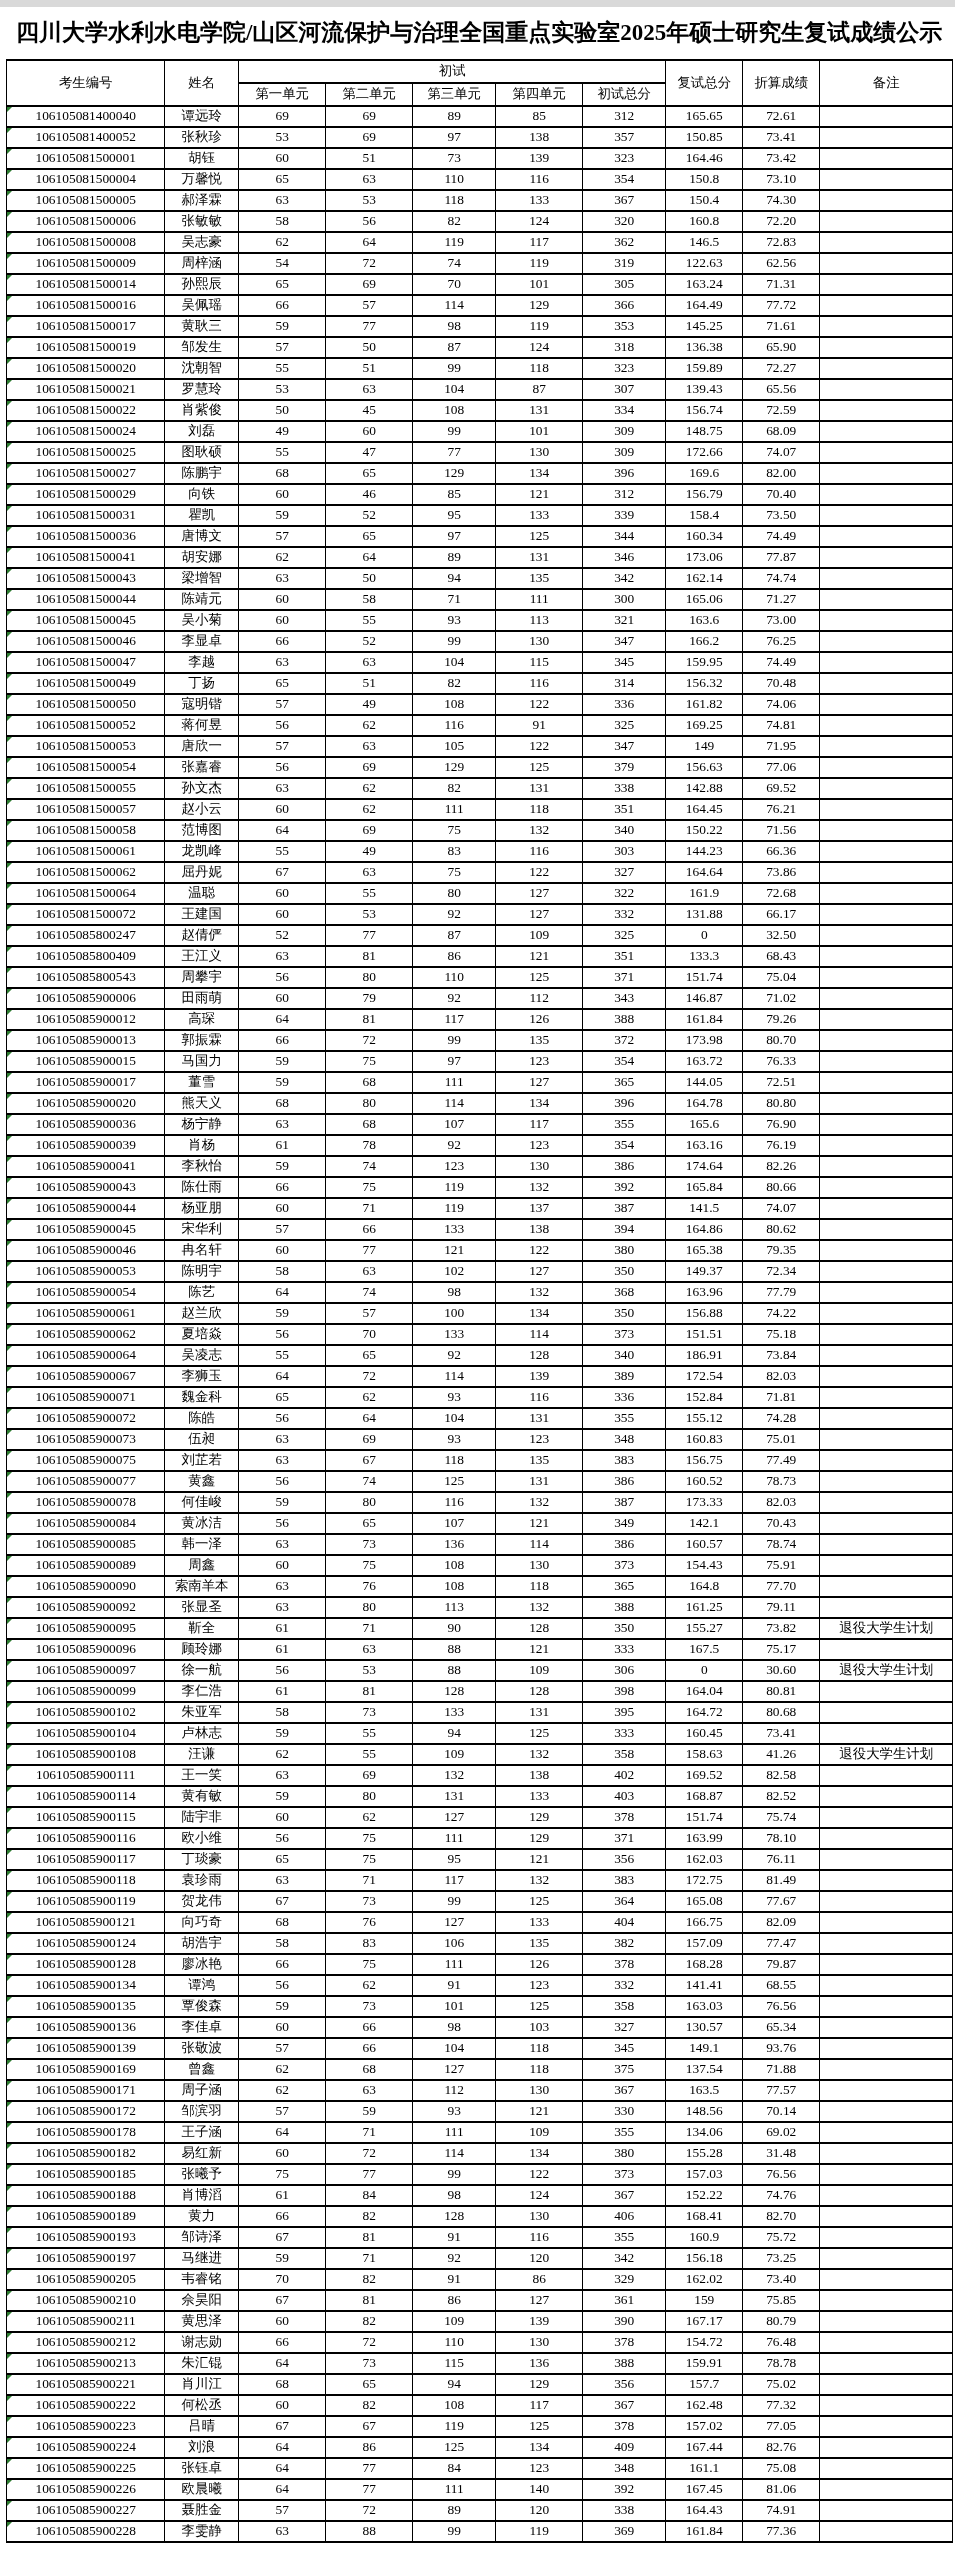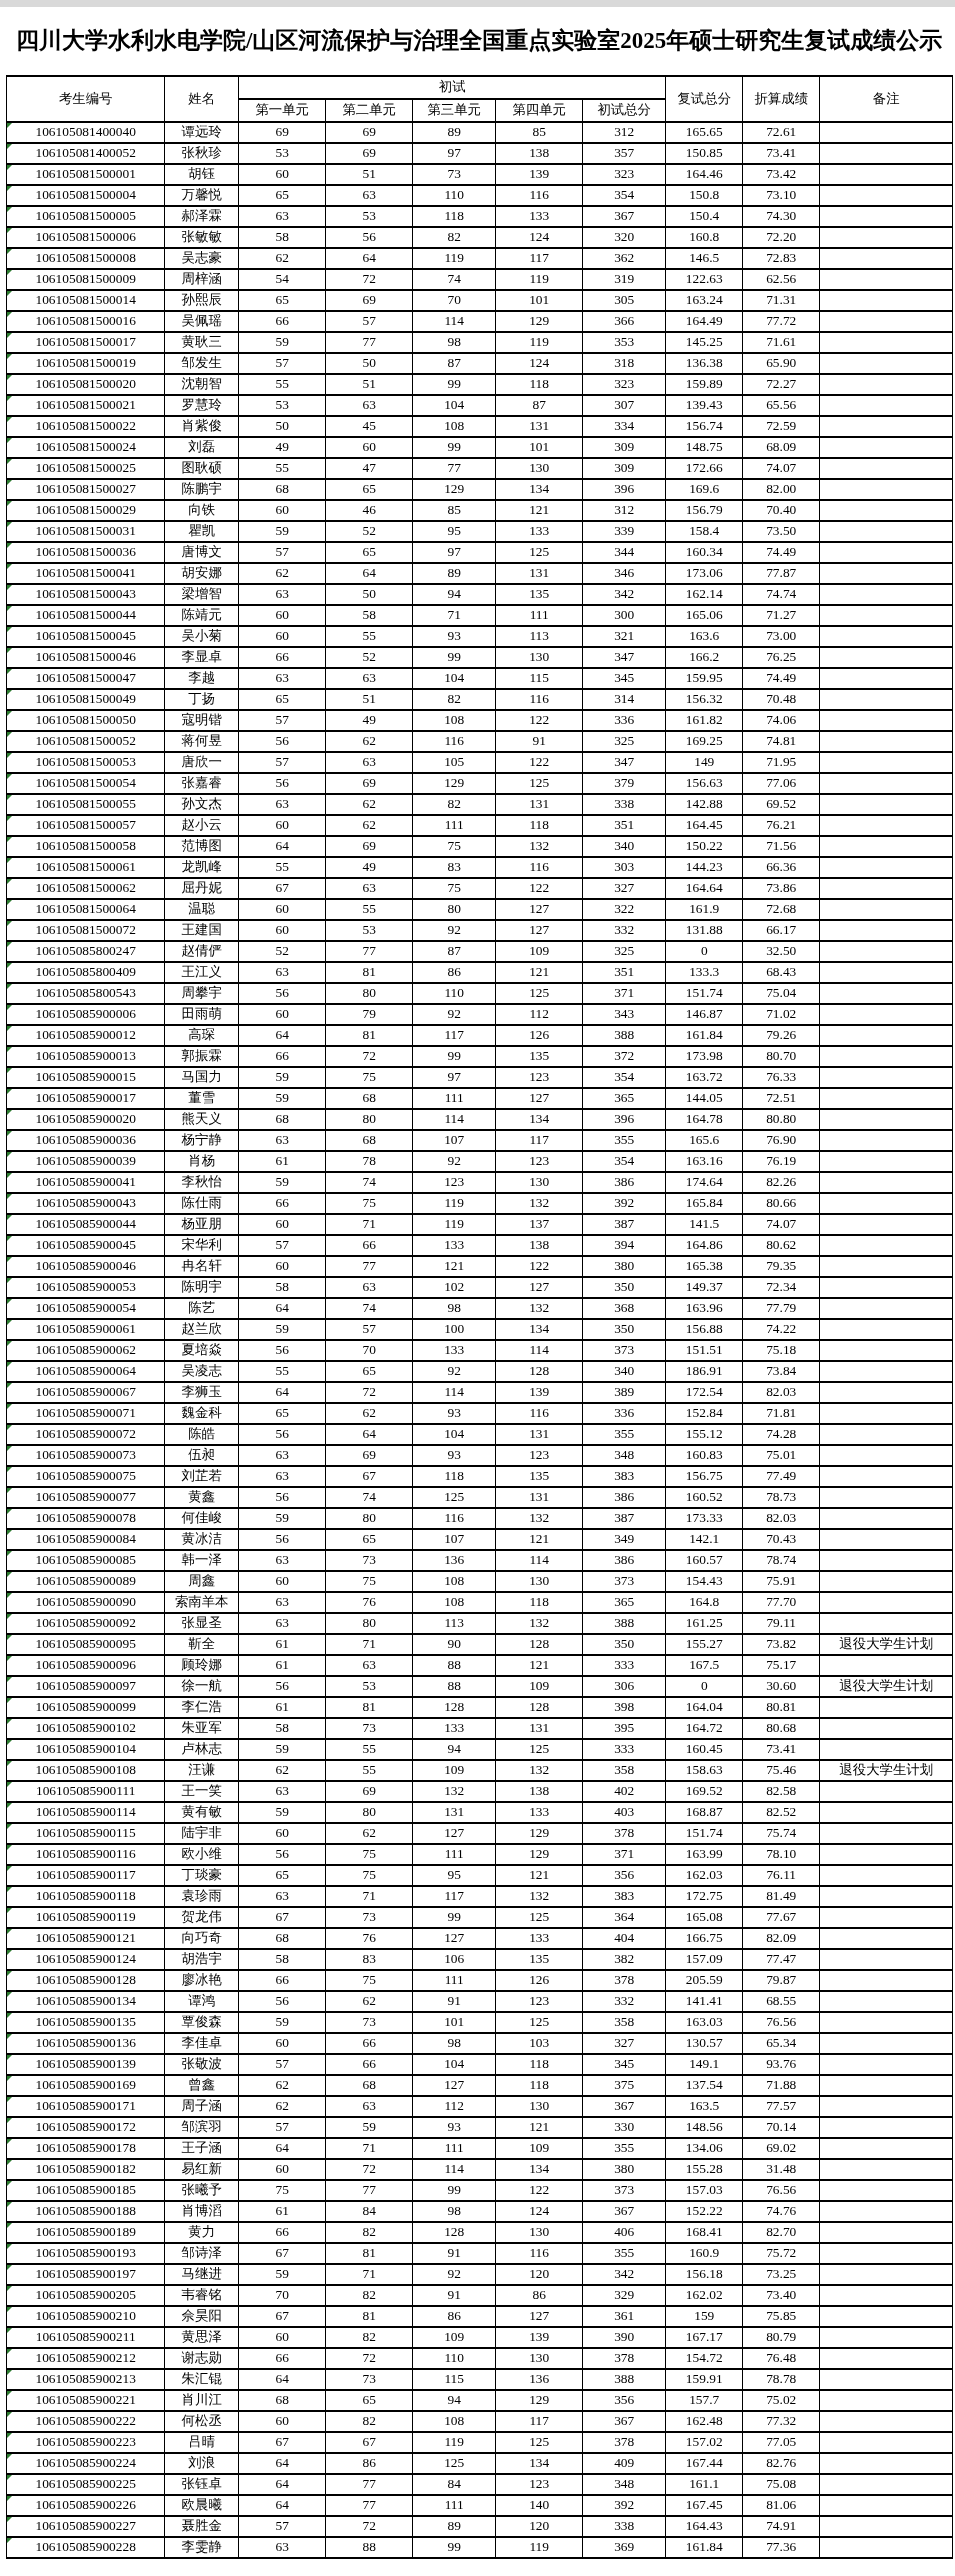--- a/index.html
+++ b/index.html
@@ -1,19 +1,19 @@
 <!DOCTYPE html>
 <html style="font-size:8.2px"><head>
 <meta charset="utf-8">
 <style>
   html,body{margin:0;padding:0;background:#ffffff;}
   .page{position:relative;width:955px;height:3319px;background:#ffffff;
         font-family:"Liberation Serif","DejaVu Serif",serif;color:#000;}
   .topstrip{width:955px;height:6.7px;background:#d9d9d9;}
-  .title{width:946px;margin-left:6.2px;height:68px;display:flex;align-items:center;justify-content:center;
+  .title{width:946px;margin-left:6.2px;height:52px;display:flex;align-items:center;justify-content:center;
          font-size:23px;font-weight:bold;white-space:nowrap;}
   table.score{margin-left:6.2px;width:946px;border-collapse:collapse;table-layout:fixed;
               border:1.5px solid #000;}
   table.score th, table.score td{
       border-left:1px solid #000;border-right:1px solid #000;
       border-top:2.1px solid #000;border-bottom:2.1px solid #000;
       text-align:center;vertical-align:middle;overflow:hidden;white-space:nowrap;
       font-size:13.4px;font-weight:normal;padding:0;}
   thead th{height:21px;font-size:14px;}
   tbody td{height:19px;}
@@ -1002,21 +1002,21 @@
         </tr>
         <tr>
           <td class="idcell"><span class="tri"></span>106105085900108</td>
           <td>汪谦</td>
           <td>62</td>
           <td>55</td>
           <td>109</td>
           <td>132</td>
           <td>358</td>
           <td>158.63</td>
-          <td>75.46</td>
+          <td>41.26</td>
           <td class="remark">退役大学生计划</td>
         </tr>
         <tr>
           <td class="idcell"><span class="tri"></span>106105085900111</td>
           <td>王一笑</td>
           <td>63</td>
           <td>69</td>
           <td>132</td>
           <td>138</td>
           <td>402</td>
@@ -1121,21 +1121,21 @@
           <td class="remark"></td>
         </tr>
         <tr>
           <td class="idcell"><span class="tri"></span>106105085900128</td>
           <td>廖冰艳</td>
           <td>66</td>
           <td>75</td>
           <td>111</td>
           <td>126</td>
           <td>378</td>
-          <td>205.59</td>
+          <td>168.28</td>
           <td>79.87</td>
           <td class="remark"></td>
         </tr>
         <tr>
           <td class="idcell"><span class="tri"></span>106105085900134</td>
           <td>谭鸿</td>
           <td>56</td>
           <td>62</td>
           <td>91</td>
           <td>123</td>

